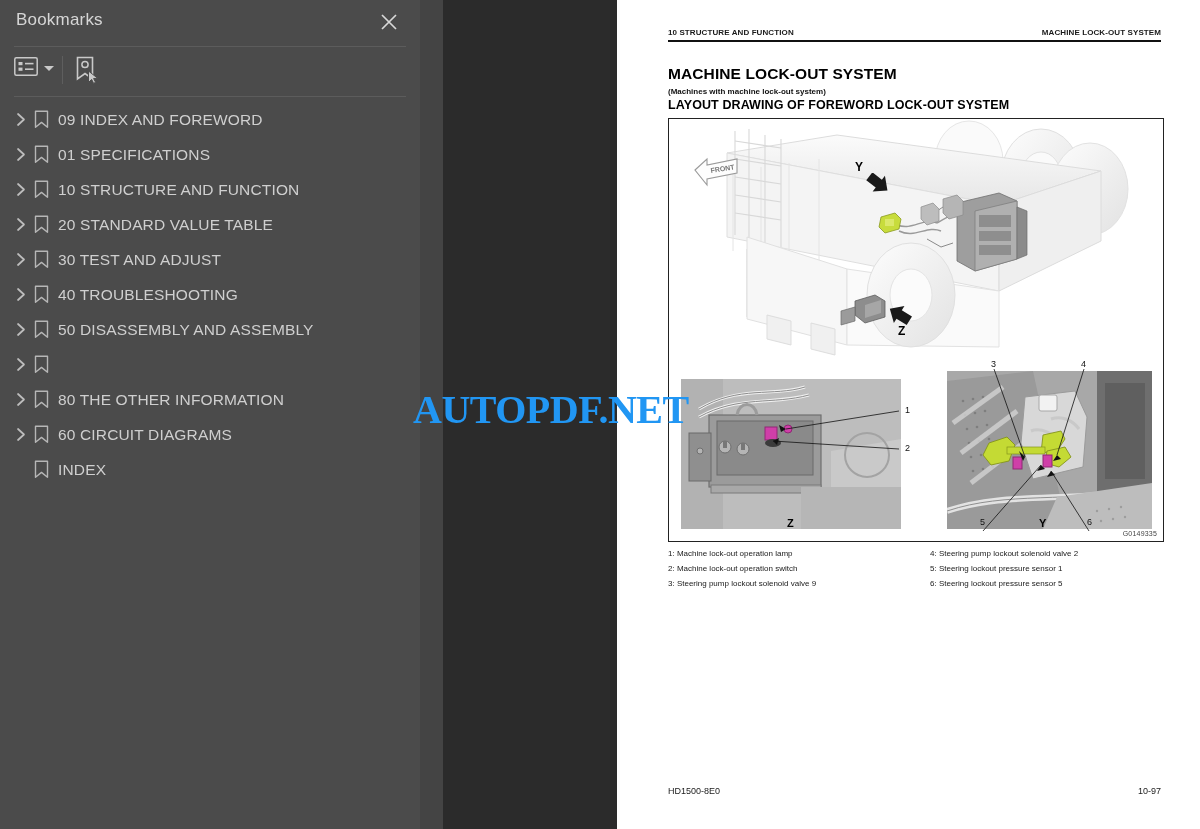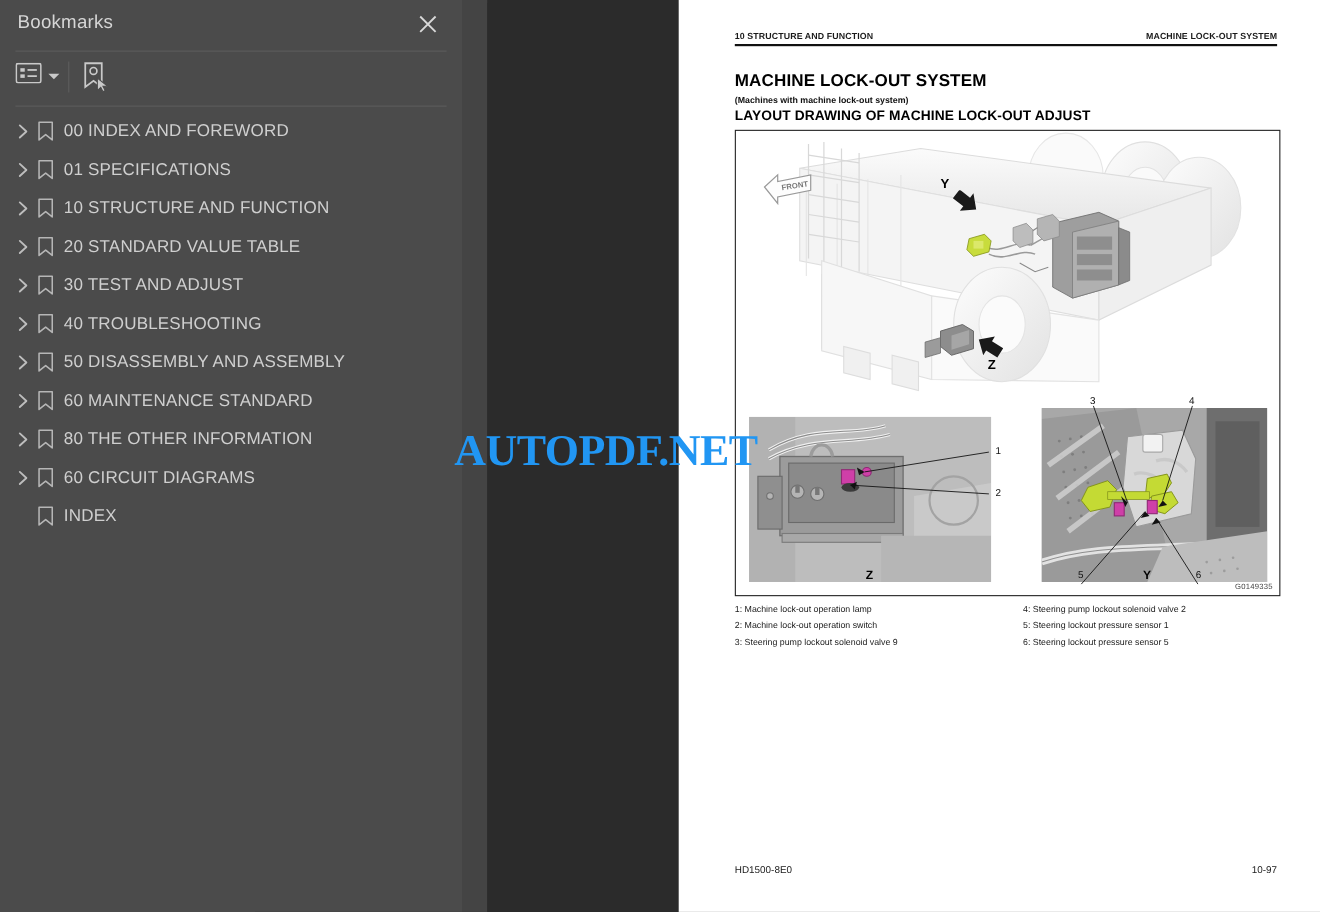--- a/index.html
+++ b/index.html
@@ -248,21 +248,21 @@
           <span class="bm-chev">
             <svg width="11" height="15" viewBox="0 0 11 15">
               <path d="M2 2 L8 7.5 L2 13" fill="none" stroke="#bdbdbd" stroke-width="1.7" stroke-linecap="round" stroke-linejoin="round"></path>
             </svg>
           </span>
           <span class="bm-icon">
             <svg width="15" height="19" viewBox="0 0 15 19">
               <path d="M1.5 1.2 H13.5 V17.2 L7.5 12.4 L1.5 17.2 Z" fill="none" stroke="#b6b6b6" stroke-width="1.4" stroke-linejoin="round"></path>
             </svg>
           </span>
-          <span class="bm-label">00 INDEX AND FOREWORD</span>
+          <span class="bm-label">09 INDEX AND FOREWORD</span>
         </div>
         <div class="bm-row">
           <span class="bm-chev">
             <svg width="11" height="15" viewBox="0 0 11 15">
               <path d="M2 2 L8 7.5 L2 13" fill="none" stroke="#bdbdbd" stroke-width="1.7" stroke-linecap="round" stroke-linejoin="round"></path>
             </svg>
           </span>
           <span class="bm-icon">
             <svg width="15" height="19" viewBox="0 0 15 19">
               <path d="M1.5 1.2 H13.5 V17.2 L7.5 12.4 L1.5 17.2 Z" fill="none" stroke="#b6b6b6" stroke-width="1.4" stroke-linejoin="round"></path>
@@ -339,21 +339,20 @@
           <span class="bm-chev">
             <svg width="11" height="15" viewBox="0 0 11 15">
               <path d="M2 2 L8 7.5 L2 13" fill="none" stroke="#bdbdbd" stroke-width="1.7" stroke-linecap="round" stroke-linejoin="round"></path>
             </svg>
           </span>
           <span class="bm-icon">
             <svg width="15" height="19" viewBox="0 0 15 19">
               <path d="M1.5 1.2 H13.5 V17.2 L7.5 12.4 L1.5 17.2 Z" fill="none" stroke="#b6b6b6" stroke-width="1.4" stroke-linejoin="round"></path>
             </svg>
           </span>
-          <span class="bm-label">60 MAINTENANCE STANDARD</span>
         </div>
         <div class="bm-row">
           <span class="bm-chev">
             <svg width="11" height="15" viewBox="0 0 11 15">
               <path d="M2 2 L8 7.5 L2 13" fill="none" stroke="#bdbdbd" stroke-width="1.7" stroke-linecap="round" stroke-linejoin="round"></path>
             </svg>
           </span>
           <span class="bm-icon">
             <svg width="15" height="19" viewBox="0 0 15 19">
               <path d="M1.5 1.2 H13.5 V17.2 L7.5 12.4 L1.5 17.2 Z" fill="none" stroke="#b6b6b6" stroke-width="1.4" stroke-linejoin="round"></path>
@@ -391,21 +390,21 @@
   <div id="page">
 
     <div class="doc-running-head">
       <span class="rh-left">10 STRUCTURE AND FUNCTION</span>
       <span class="rh-right">MACHINE LOCK-OUT SYSTEM</span>
     </div>
     <div class="doc-head-rule"></div>
 
     <div class="doc-title">MACHINE LOCK-OUT SYSTEM</div>
     <div class="doc-subtitle">(Machines with machine lock-out system)</div>
-    <div class="doc-section">LAYOUT DRAWING OF MACHINE LOCK-OUT ADJUST</div>
+    <div class="doc-section">LAYOUT DRAWING OF FOREWORD LOCK-OUT SYSTEM</div>
 
     <div class="fig-box">
 
       <div class="machine-wrap">
         <svg width="496" height="247" viewBox="0 0 496 247">
           <defs>
             <linearGradient id="bodyg" x1="0" y1="0" x2="0" y2="1">
               <stop offset="0" stop-color="#fbfbfb"></stop>
                 <stop offset="1" stop-color="#e6e6e6"></stop>
             </linearGradient>

